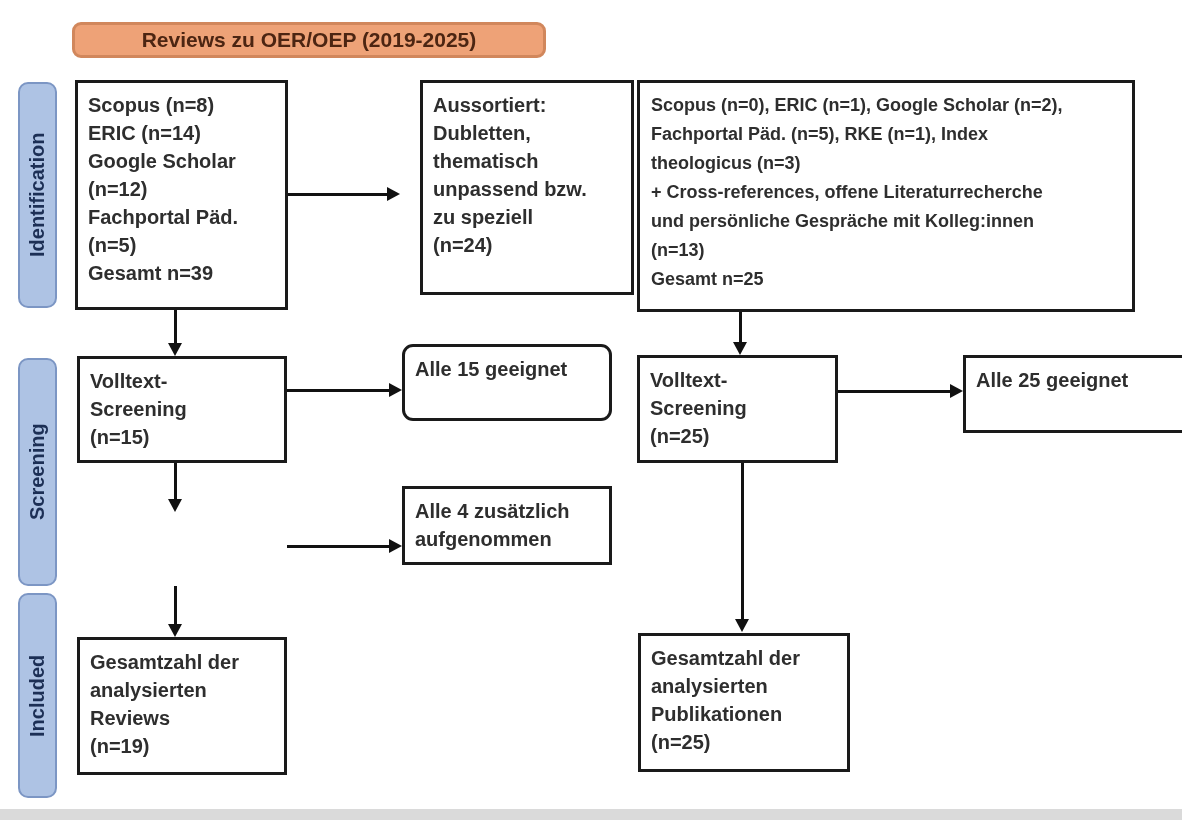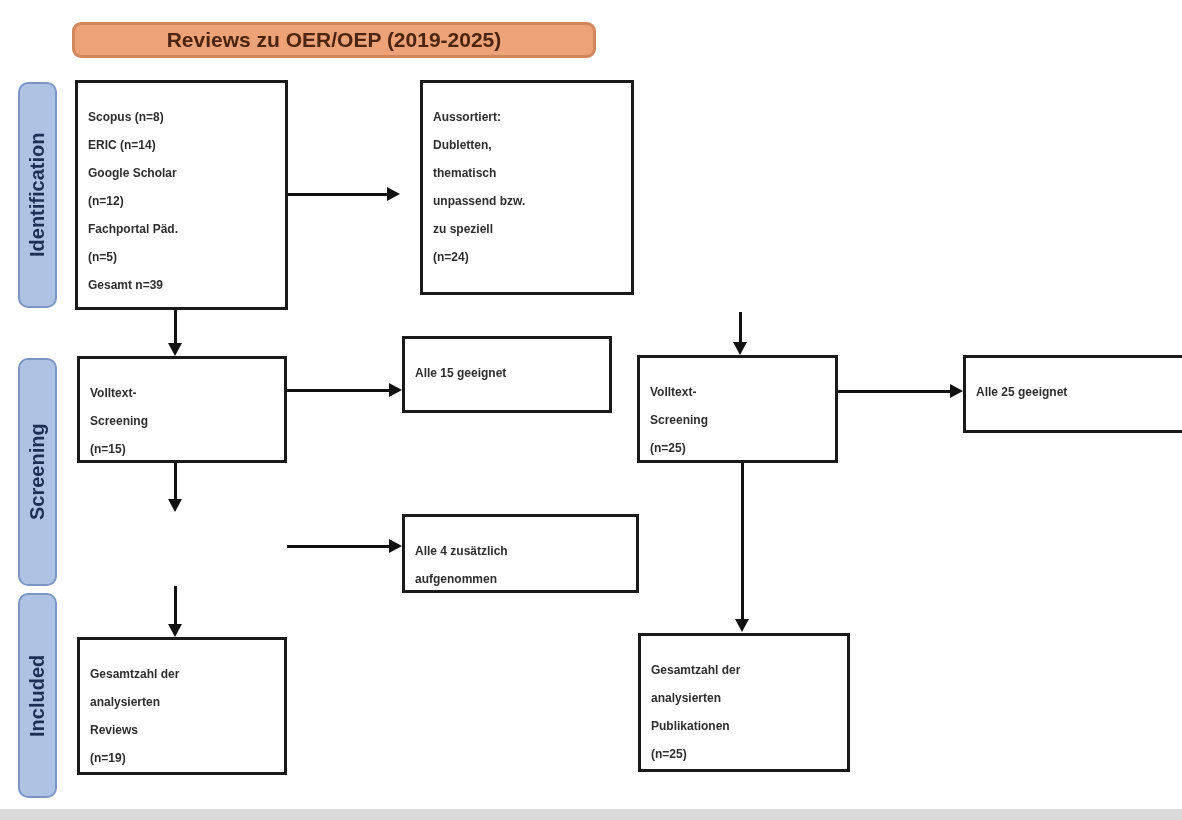--- a/index.html
+++ b/index.html
@@ -23,22 +23,22 @@
     position:absolute; box-sizing:border-box;
     background:var(--stage-fill); border:2.5px solid var(--stage-border);
     border-radius:10px; color:var(--stage-text);
     display:flex; align-items:center; justify-content:center;
     font-size:20px; font-weight:700;
     writing-mode:vertical-rl; transform:rotate(180deg);
   }
   .box{
     position:absolute; box-sizing:border-box;
     background:#ffffff; border:3px solid var(--box-border);
-    color:var(--box-text); font-weight:700; font-size:12px;
-    line-height:28px; padding:20px 10px; white-space:pre; overflow:hidden;
+    color:var(--box-text); font-weight:700; font-size:20px;
+    line-height:28px; padding:8px 10px; white-space:pre; overflow:hidden;
   }
   .box.small-text{ font-size:18px; line-height:29px; padding:8px 11px; }
   .hline{ position:absolute; height:3px; background:var(--arrow); }
   .vline{ position:absolute; width:3px; background:var(--arrow); }
   .head-right{
     position:absolute; width:0; height:0;
     border-top:7px solid transparent; border-bottom:7px solid transparent;
     border-left:13px solid var(--arrow);
   }
   .head-down{
@@ -46,45 +46,52 @@
     border-left:7px solid transparent; border-right:7px solid transparent;
     border-top:13px solid var(--arrow);
   }
   .page-edge{ position:absolute; left:0; top:809px; width:1182px; height:11px; background:#dadada; }
 </style>
 </head>
 <body>
 
 <div class="stage-canvas">
 
-  <div class="hdr" style="left:72px; top:22px; width:524px; height:36px;">Reviews zu OER/OEP (2019-2025)</div>
+  <div class="hdr" style="left:72px; top:22px; width:474px; height:36px;">Reviews zu OER/OEP (2019-2025)</div>
 
   <div class="stage-label" style="left:18px; top:82px;  width:39px; height:226px;">Identification</div>
   <div class="stage-label" style="left:18px; top:358px; width:39px; height:228px;">Screening</div>
   <div class="stage-label" style="left:18px; top:593px; width:39px; height:205px;">Included</div>
 
   <div class="box" style="left:75px; top:80px; width:213px; height:230px;">Scopus (n=8)
 ERIC (n=14)
 Google Scholar
 (n=12)
 Fachportal Päd.
 (n=5)
 Gesamt n=39</div>
   <div class="box" style="left:400px; top:80px; width:214px; height:215px;margin-left:20px;">Aussortiert:
 Dubletten,
 thematisch
 unpassend bzw.
 zu speziell
 (n=24)</div>
+  <div class="box small-text" style="left:637px; top:80px; width:498px; height:232px;">Scopus (n=0), ERIC (n=1), Google Scholar (n=2),
+Fachportal Päd. (n=5), RKE (n=1), Index
+theologicus (n=3)
++ Cross-references, offene Literaturrecherche
+und persönliche Gespräche mit Kolleg:innen
+(n=13)
+Gesamt n=25</div>
 
   <div class="box" style="left:77px; top:356px; width:210px; height:107px;">Volltext-
 Screening
 (n=15)</div>
-  <div class="box" style="left:402px; top:336px; width:210px; height:77px;">Alle 15 geeignet</div>
-  <div class="box" style="left:402px; top:514px; width:237px; height:79px;">Alle 4 zusätzlich
+  <div class="box" style="left:402px; top:344px; width:210px; height:77px;border-radius:11px;">Alle 15 geeignet</div>
+  <div class="box" style="left:402px; top:486px; width:210px; height:79px;">Alle 4 zusätzlich
 aufgenommen</div>
   <div class="box" style="left:637px; top:355px; width:201px; height:108px;">Volltext-
 Screening
 (n=25)</div>
   <div class="box" style="left:963px; top:355px; width:236px; height:78px;">Alle 25 geeignet</div>
 
   <div class="box" style="left:77px; top:637px; width:210px; height:138px;">Gesamtzahl der
 analysierten
 Reviews
 (n=19)</div>

